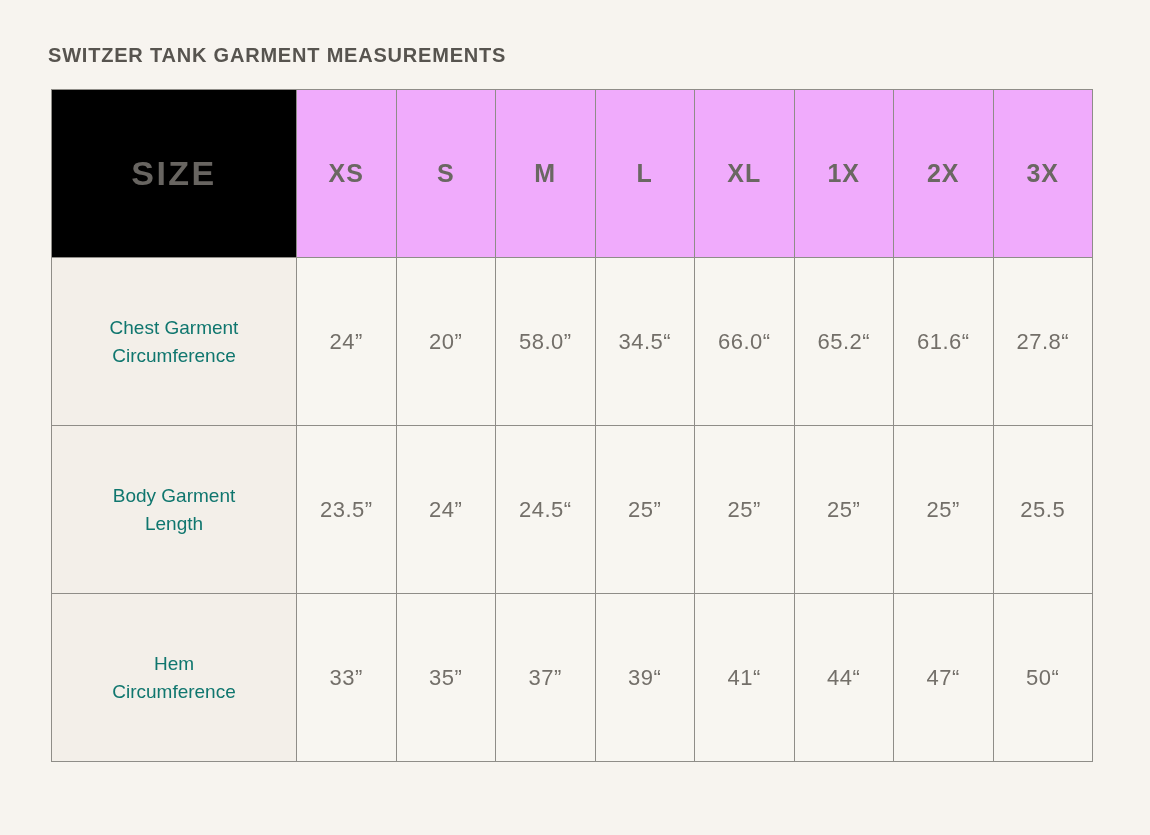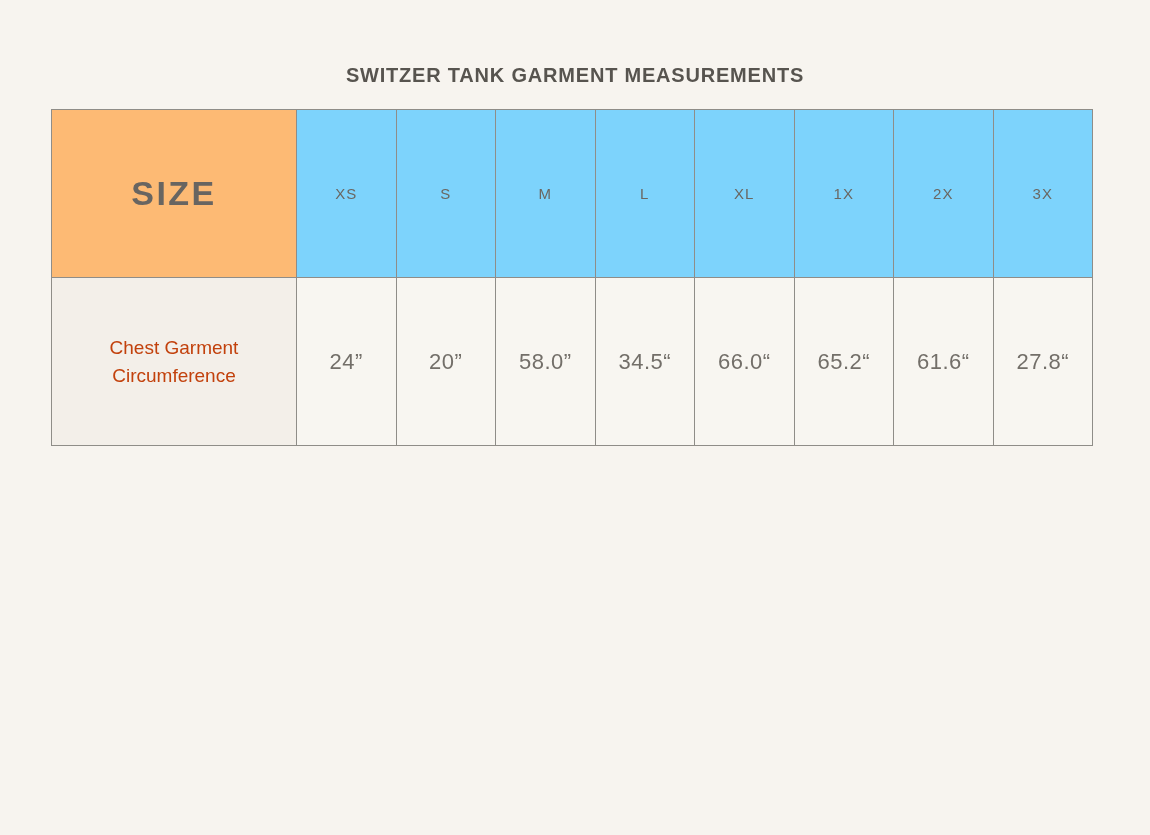--- a/index.html
+++ b/index.html
@@ -9,26 +9,27 @@
     font-family: "Liberation Sans", sans-serif;
   }
   .page {
     width: 1150px;
     height: 835px;
     background: #f7f4ef;
     overflow: hidden;
     position: relative;
   }
   .page-title {
-    margin-top: 64px;
-    text-align: center;
+    margin-top: 44px;
+    text-align: left;
     font-size: 20px;
     font-weight: 700;
     letter-spacing: 0.8px;
     color: #57544f;
+    padding-left: 48px;
   }
   table.measurements {
     border-collapse: collapse;
     table-layout: fixed;
     width: 1041px;
     margin: 22px 0 0 51px;
   }
   table.measurements th,
   table.measurements td {
     border: 1.5px solid #8f8d88;
@@ -36,39 +37,39 @@
     vertical-align: middle;
     padding: 0;
   }
   col.label-col   { width: 245px; }
   col.size-col    { width: 99.5px; }
 
   tr.header-row      { height: 168px; }
   tr.data-row        { height: 168px; }
 
   th.corner-cell {
-    background: #fdba74;
+    background: #000000;
     font-size: 34px;
     font-weight: 700;
     letter-spacing: 2.5px;
     color: #6a6archy762;
     color: #686561;
   }
   th.size-header-cell {
-    background: #7dd3fc;
-    font-size: 15px;
-    font-weight: 400;
+    background: #f0abfc;
+    font-size: 25px;
+    font-weight: 700;
     letter-spacing: 1px;
     color: #6a6762;
   }
   td.row-label-cell {
     background: #f3efe9;
     font-size: 19px;
     font-weight: 400;
-    color: #c2410c;
+    color: #0f766e;
     line-height: 1.45;
   }
   td.value-cell {
     background: #f8f6f1;
     font-size: 22px;
     font-weight: 400;
     letter-spacing: 0.5px;
     color: #736f69;
   }
 </style>
@@ -116,17 +117,45 @@
         <td class="value-cell">24”</td>
         <td class="value-cell">20”</td>
         <td class="value-cell">58.0”</td>
         <td class="value-cell">34.5“</td>
         <td class="value-cell">66.0“</td>
         <td class="value-cell">65.2“</td>
         <td class="value-cell">61.6“</td>
         <td class="value-cell">27.8“</td>
       </tr>
 
+      <tr class="data-row">
+        <td class="row-label-cell">
+          <span>Body Garment</span><br>
+          <span>Length</span>
+        </td>
+        <td class="value-cell">23.5”</td>
+        <td class="value-cell">24”</td>
+        <td class="value-cell">24.5“</td>
+        <td class="value-cell">25”</td>
+        <td class="value-cell">25”</td>
+        <td class="value-cell">25”</td>
+        <td class="value-cell">25”</td>
+        <td class="value-cell">25.5</td>
+      </tr>
 
+      <tr class="data-row">
+        <td class="row-label-cell">
+          <span>Hem</span><br>
+          <span>Circumference</span>
+        </td>
+        <td class="value-cell">33”</td>
+        <td class="value-cell">35”</td>
+        <td class="value-cell">37”</td>
+        <td class="value-cell">39“</td>
+        <td class="value-cell">41“</td>
+        <td class="value-cell">44“</td>
+        <td class="value-cell">47“</td>
+        <td class="value-cell">50“</td>
+      </tr>
 
     </tbody>
   </table>
 </div>
 
 </body></html>

